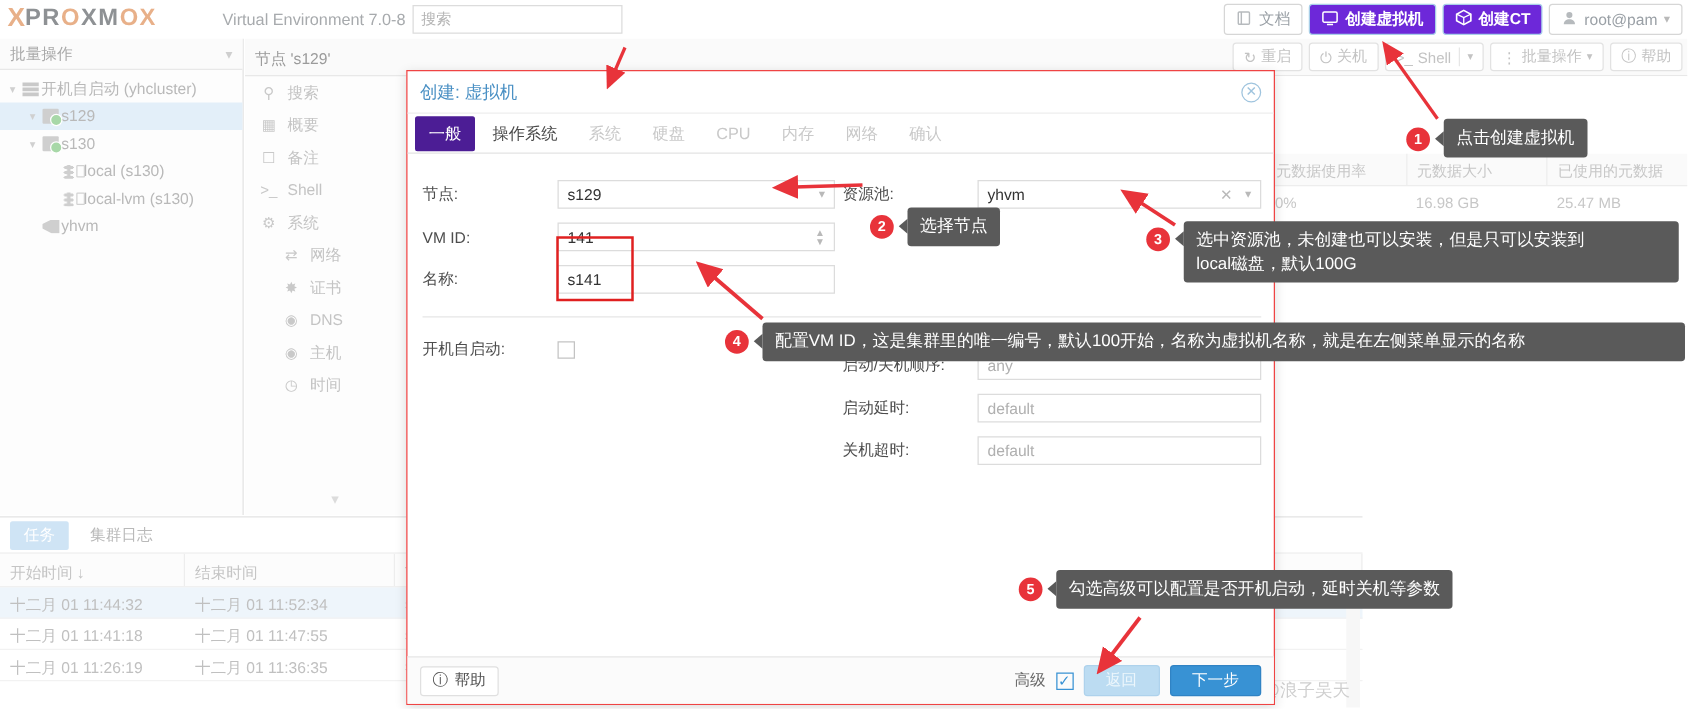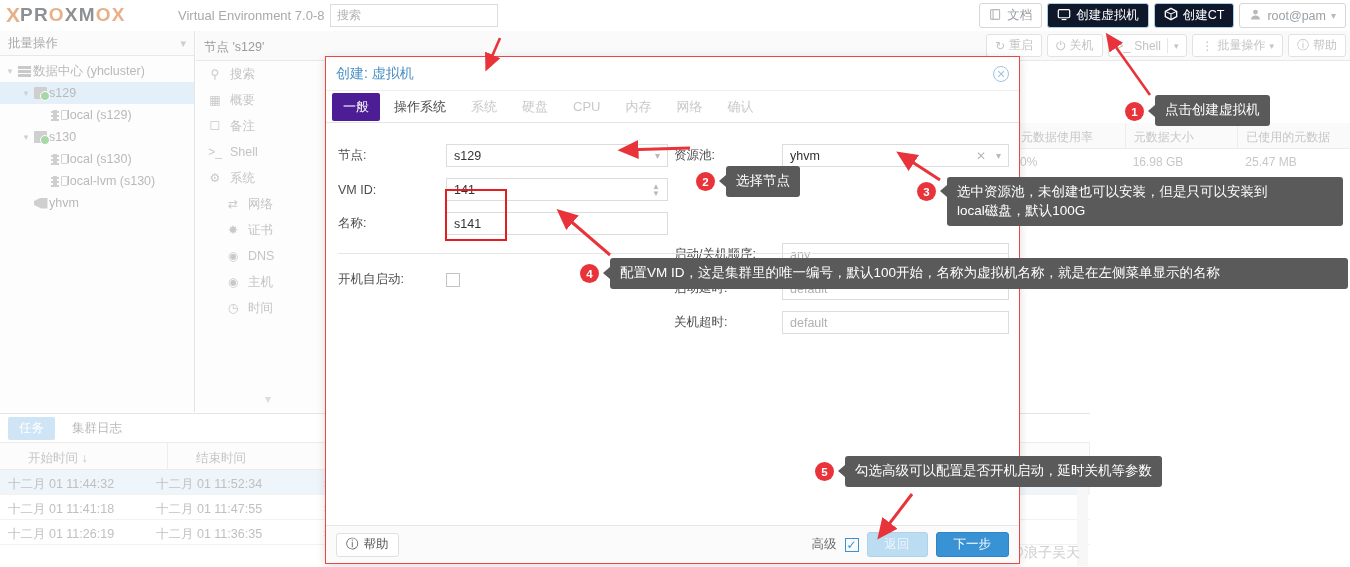--- a/index.html
+++ b/index.html
@@ -16,21 +16,21 @@
   .logo-x { font-size:21px; font-weight:bold; color:#e8b089; letter-spacing:0; }
   .logo-text { font-size:19px; font-weight:bold; color:#8e9194; letter-spacing:1.2px; }
   .logo-text .o { color:#e8b089; }
   .ve-text { position:absolute; left:178px; top:8px; font-size:13px; color:#a7aaad; }
   .hdr-search { position:absolute; left:330px; top:4px; width:168px; height:23px;
     border:1px solid #dcdcdc; background:#fff; font-size:12px; color:#b4b4b4; padding:0 6px; line-height:21px; }
 
   .hdr-btns { position:absolute; right:4px; top:3px; display:flex; gap:5px; align-items:center; }
   .hbtn { height:25px; display:flex; align-items:center; gap:5px; padding:0 9px;
     border:1px solid #d6d6d6; border-radius:3px; background:#fff; color:#9aa0a6; font-size:12.5px; }
-  .hbtn.blue { background:#0f172a; border-color:#a8cfe8; color:#fff; }
+  .hbtn.blue { background:#6d28d9; border-color:#a8cfe8; color:#fff;font-weight:bold; }
   .hbtn .gi { display:inline-block; line-height:1; }
 
   
   #nodebar { position:absolute; left:196px; top:31px; width:1154px; height:30px;
     background:#fafafa; border-bottom:1px solid #e8e8e8; }
   .node-title { position:absolute; left:8px; top:8px; font-size:12.5px; color:#9b9b9b; }
   .nb-btns { position:absolute; right:4px; top:3px; display:flex; gap:5px; }
   .nbtn { height:23px; display:flex; align-items:center; gap:4px; padding:0 8px;
     border:1px solid #e2e2e2; border-radius:3px; background:#fff; color:#c3c3c3; font-size:12px; }
   .nbtn .sep { width:1px; height:15px; background:#e6e6e6; margin:0 2px; }
@@ -79,21 +79,21 @@
   .stat-hdr div { flex:1; padding:6px 8px; font-size:12px; color:#c7c7c7; border-left:1px solid #ededed; }
   .stat-row { display:flex; height:26px; }
   .stat-row div { flex:1; padding:6px 8px; font-size:12px; color:#c7c7c7; }
 
   
   #tasks { position:absolute; left:0; top:413px; width:1090px; height:154px; background:#fff; border-top:1px solid #e4e4e4; }
   .tab-row { height:29px; display:flex; align-items:center; padding-left:8px; gap:6px; border-bottom:1px solid #ececec; }
   .tb { padding:3px 11px; font-size:12.5px; color:#b9b9b9; border-radius:2px; }
   .tb.active { background:#cfe4f5; color:#fff; }
   .th-row { display:flex; height:27px; border-bottom:1px solid #ececec; background:#fcfcfc; }
-  .th-row div { padding:7px 8px; font-size:12.5px; color:#c5c5c5; border-right:1px solid #ededed;margin-left:20px; }
+  .th-row div { padding:7px 8px; font-size:12.5px; color:#c5c5c5; border-right:1px solid #ededed; }
   .tr-row { display:flex; height:25px; border-bottom:1px solid #f2f2f2; }
   .tr-row.alt { background:#eef5fb; }
   .tr-row div { padding:6px 8px; font-size:12.5px; color:#c0c0c0; }
   .c1 { width:148px; } .c2 { width:168px; } .c3 { width:60px; } .c4 { flex:1; } .c5 { width:330px; }
   .scroll-tr { position:absolute; right:2px; top:56px; width:11px; height:96px; background:#f7f7f7; }
   .scroll-tr .arw { text-align:center; color:#c9c9c9; font-size:9px; padding-top:2px; }
   .watermark { position:absolute; right:10px; bottom:5px; font-size:14px; color:#cfcfcf; }
 
   
   #dialog { position:absolute; left:325px; top:56px; width:695px; height:508px;
@@ -199,38 +199,28 @@
   <div class="sb-head">
     <span>批量操作</span>
     <span class="chev">▾</span>
   </div>
   <div class="tree" id="tree-host">
       <div class="tnode ind1">
         <span class="twist">▾</span>
         <span class="ico">
           <span class="ic-dc"></span>
         </span>
-        <span class="lbl">数据中心 (yhcluster)</span>
+        <span class="lbl">开机自启动 (yhcluster)</span>
       </div>
       <div class="tnode ind2 sel">
         <span class="twist">▾</span>
         <span class="ico">
           <span class="ic-srv"></span>
         </span>
         <span class="lbl">s129</span>
-      </div>
-      <div class="tnode ind3">
-        <span class="twist"></span>
-        <span class="ico">
-          <span class="ic-stor">
-            <i></i>
-            <b></b>
-          </span>
-        </span>
-        <span class="lbl">local (s129)</span>
       </div>
       <div class="tnode ind2">
         <span class="twist">▾</span>
         <span class="ico">
           <span class="ic-srv"></span>
         </span>
         <span class="lbl">s130</span>
       </div>
       <div class="tnode ind3">
         <span class="twist"></span>
@@ -440,21 +430,21 @@
 
     <div class="frm-right">
       <div class="f-row">
         <div class="f-lbl">资源池:</div>
         <div class="f-in">
           <span>yhvm</span>
           <span class="clr">✕</span>
           <span class="chev">▾</span>
         </div>
       </div>
-      <div class="f-row" style="margin-top:70px">
+      <div class="f-row" style="margin-top:108px">
         <div class="f-lbl">启动/关机顺序:</div>
         <div class="f-in ph">
           <span>any</span>
         </div>
       </div>
       <div class="f-row">
         <div class="f-lbl">启动延时:</div>
         <div class="f-in ph">
           <span>default</span>
         </div>

